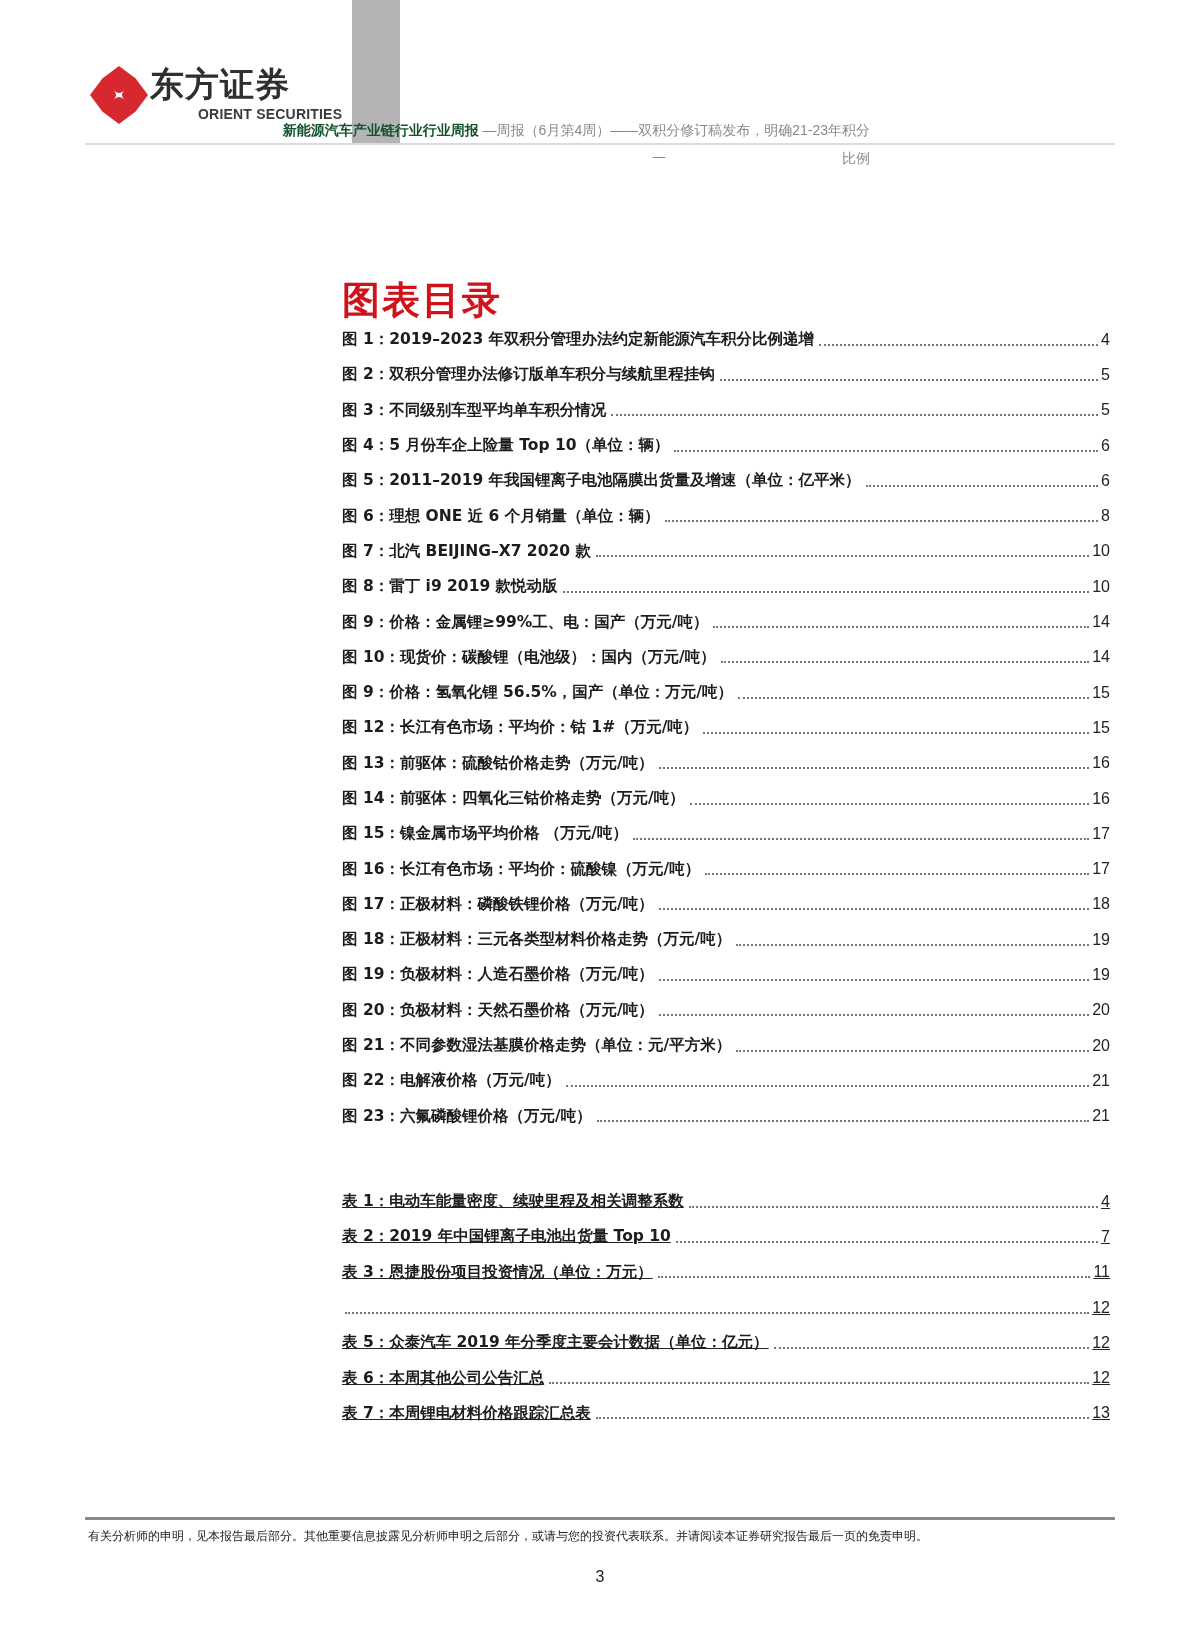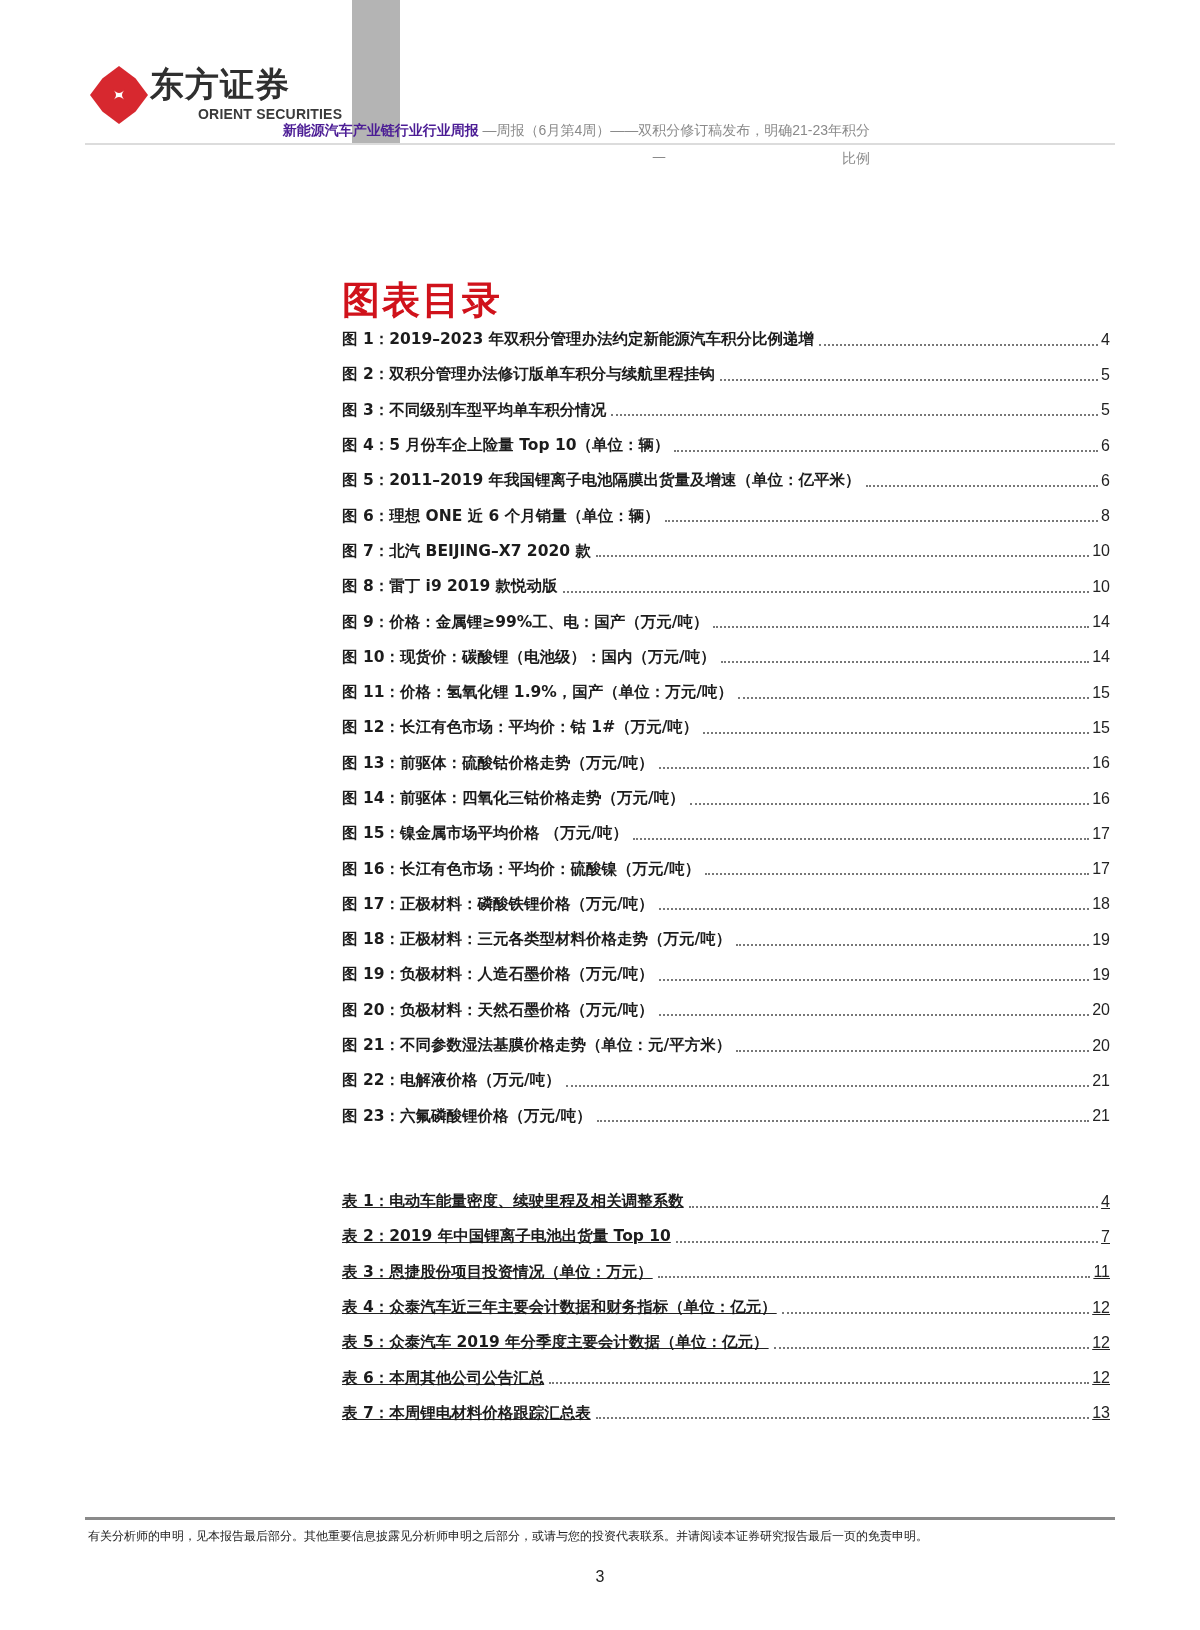--- a/index.html
+++ b/index.html
@@ -12,21 +12,21 @@
   .logo { position: absolute; left: 88px; top: 62px; width: 250px; height: 70px; }
   .logo-mark { position: absolute; left: 0; top: 2px; width: 62px; height: 62px; }
   .logo-cn { position: absolute; left: 62px; top: 0; font-size: 34px; font-weight: bold; color: #2f2f2f; letter-spacing: 1px; white-space: nowrap; }
   .logo-en { position: absolute; left: 62px; top: 44px; font-size: 14px; font-weight: bold; color: #3a3a3a; letter-spacing: 0.2px; white-space: nowrap; font-family: "Liberation Sans", sans-serif; margin-left: 48px; }
   .gray-bar { position: absolute; left: 352px; top: 0; width: 48px; height: 143px; background: #b4b4b4; }
   .header-line { position: absolute; left: 85px; top: 143px; width: 1030px; height: 2px; background: #dcdcdc; }
   .header-title {
     position: absolute; right: 86px; top: 122px; font-size: 14px; color: #8a8a8a; white-space: nowrap;
     font-family: "Liberation Sans", sans-serif;
   }
-  .header-title .bold { font-weight: bold; color: #4c1d95; margin-left: 32px; }
+  .header-title .bold { font-weight: bold; color: #14532d; margin-left: 32px; }
   .header-title2 { position: absolute; right: 86px; top: 150px; font-size: 14px; color: #8a8a8a; white-space: nowrap; font-family: "Liberation Sans", sans-serif; }
   .header-dash { position: absolute; left: 652px; top: 148px; font-size: 14px; color: #8a8a8a; }
 
   .toc-title { position: absolute; left: 342px; top: 235px; font-size: 38px; font-weight: bold; color: #d0121b; letter-spacing: 2px; white-space: nowrap; margin-top: 40px; }
 
   .toc { position: absolute; left: 342px; width: 768px; }
   .toc-row { position: relative; height: 35.3px; display: flex; align-items: center; font-size: 15.5px; font-weight: bold; color: #1c1c1c; white-space: nowrap; }
   .toc-label { flex: 0 0 auto; padding-right: 2px; background: #fff; }
   .toc-dots { flex: 1 1 auto; border-bottom: 2px dotted #777; height: 0; margin: 0 3px; position: relative; top: 5px; }
   .toc-page { flex: 0 0 auto; font-weight: normal; color: #222; font-family: "Liberation Sans", sans-serif; font-size: 16px; }
@@ -105,21 +105,21 @@
       <span class="toc-label">图 9：价格：金属锂≥99%工、电：国产（万元/吨）</span>
       <span class="toc-dots"></span>
       <span class="toc-page">14</span>
     </div>
     <div class="toc-row">
       <span class="toc-label">图 10：现货价：碳酸锂（电池级）：国内（万元/吨）</span>
       <span class="toc-dots"></span>
       <span class="toc-page">14</span>
     </div>
     <div class="toc-row">
-      <span class="toc-label">图 11：价格：氢氧化锂 1.9%，国产（单位：万元/吨）</span>
+      <span class="toc-label">图 9：价格：氢氧化锂 56.5%，国产（单位：万元/吨）</span>
       <span class="toc-dots"></span>
       <span class="toc-page">15</span>
     </div>
     <div class="toc-row">
       <span class="toc-label">图 12：长江有色市场：平均价：钴 1#（万元/吨）</span>
       <span class="toc-dots"></span>
       <span class="toc-page">15</span>
     </div>
     <div class="toc-row">
       <span class="toc-label">图 13：前驱体：硫酸钴价格走势（万元/吨）</span>
@@ -187,21 +187,20 @@
       <span class="toc-label">表 2：2019 年中国锂离子电池出货量 Top 10</span>
       <span class="toc-dots"></span>
       <span class="toc-page">7</span>
     </div>
     <div class="toc-row">
       <span class="toc-label">表 3：恩捷股份项目投资情况（单位：万元）</span>
       <span class="toc-dots"></span>
       <span class="toc-page">11</span>
     </div>
     <div class="toc-row">
-      <span class="toc-label">表 4：众泰汽车近三年主要会计数据和财务指标（单位：亿元）</span>
       <span class="toc-dots"></span>
       <span class="toc-page">12</span>
     </div>
     <div class="toc-row">
       <span class="toc-label">表 5：众泰汽车 2019 年分季度主要会计数据（单位：亿元）</span>
       <span class="toc-dots"></span>
       <span class="toc-page">12</span>
     </div>
     <div class="toc-row">
       <span class="toc-label">表 6：本周其他公司公告汇总</span>

